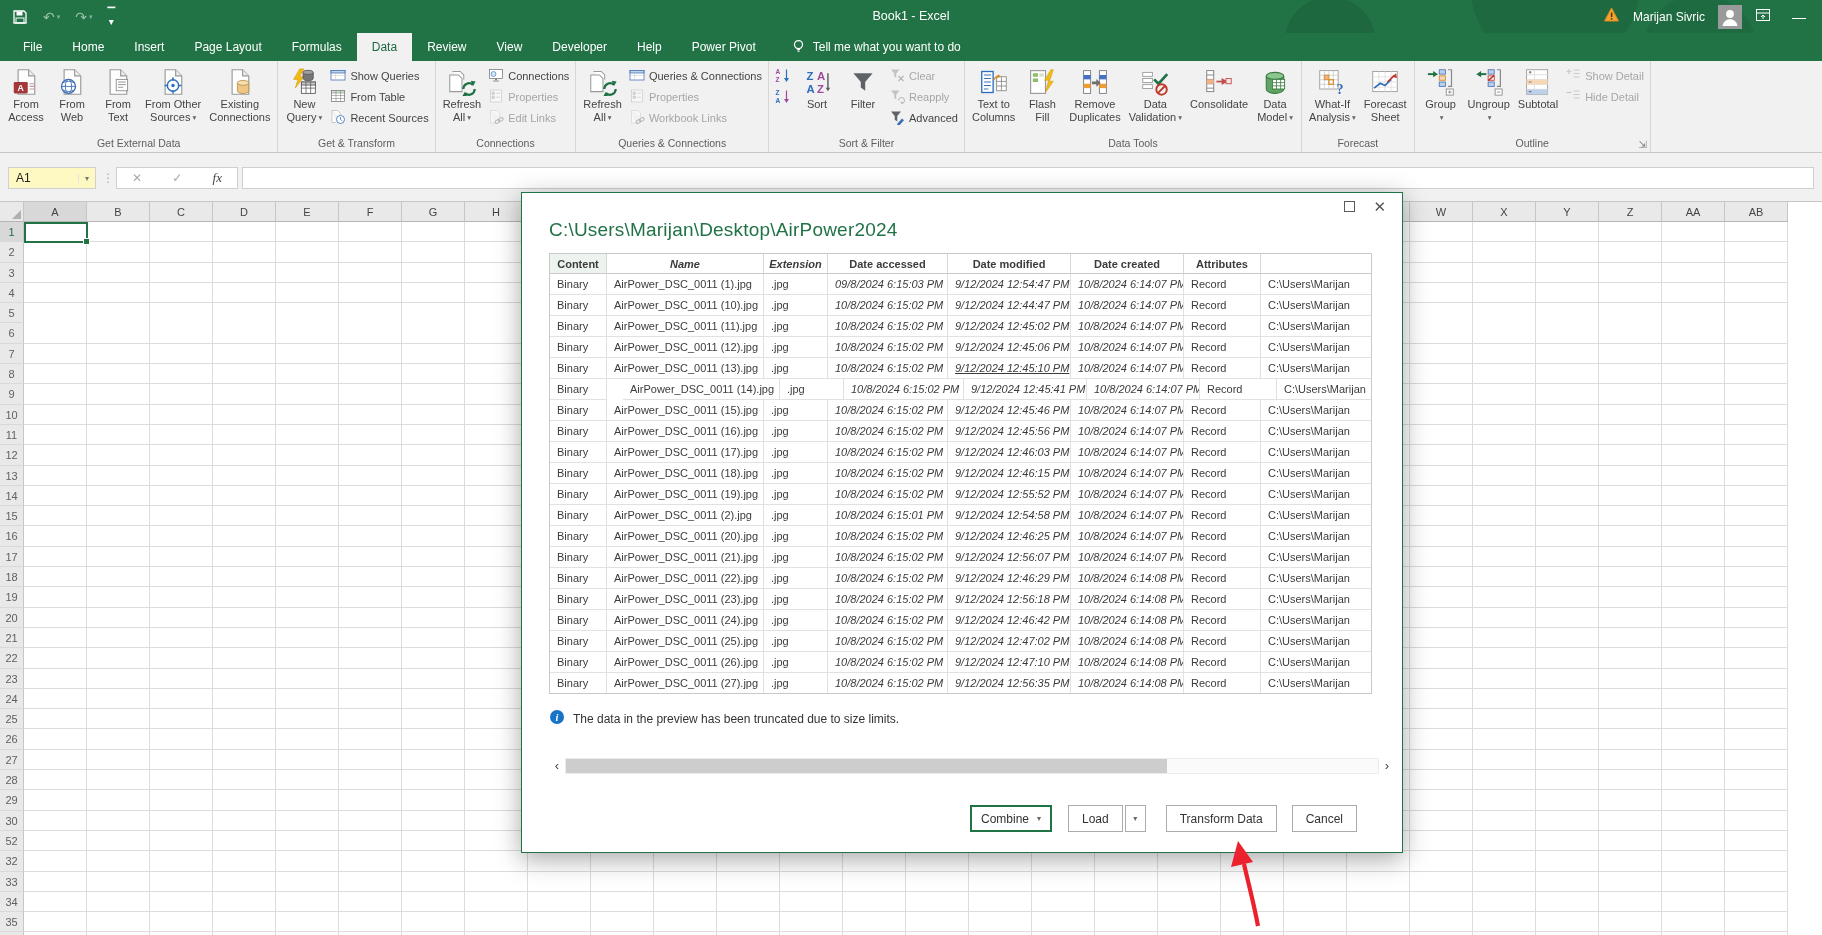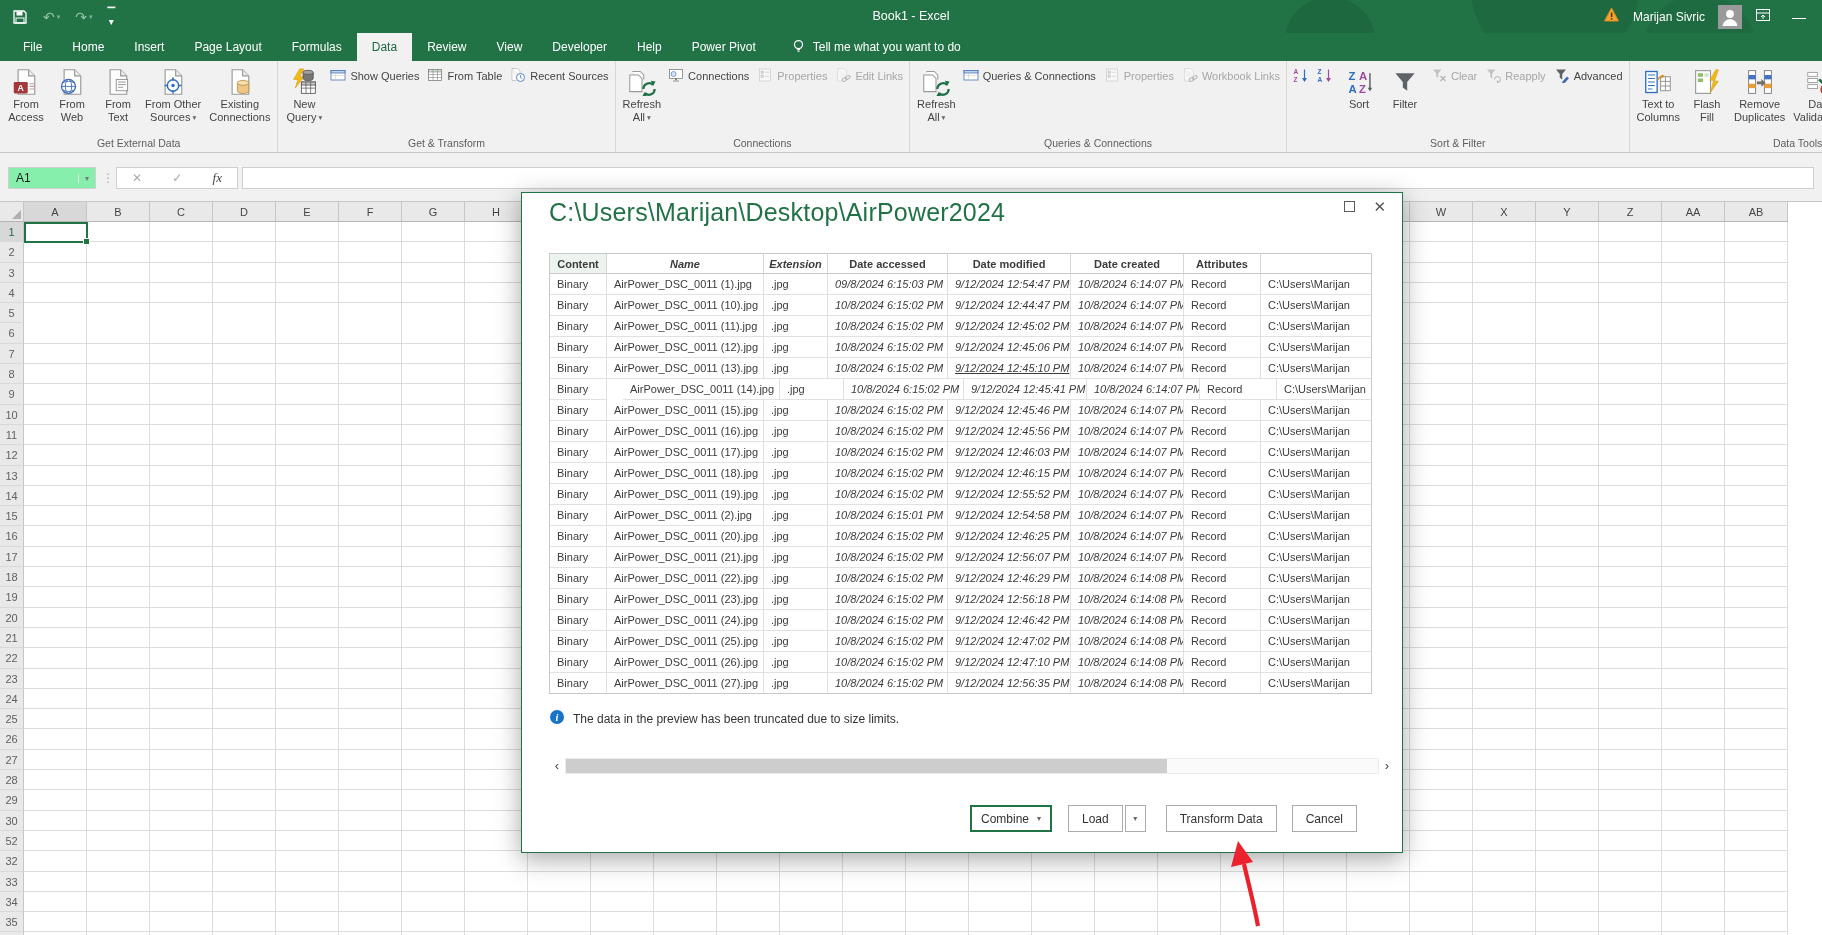--- a/index.html
+++ b/index.html
@@ -25,28 +25,28 @@
   .tellme { display:flex; align-items:center; gap:7px; color:#fff; font-size:12px; padding:0 14px; margin-left:6px; }
   
   .ribbon { position:absolute; left:0; top:61px; width:1822px; height:92px; background:#F1F1F1; border-bottom:1px solid #C9C6C3; display:flex; align-items:stretch; }
   .rgroup { position:relative; display:flex; flex-direction:column; border-right:1px solid #D8D5D2; padding:1px 3px 0; }
   .rrow { flex:1; display:flex; align-items:flex-start; }
   .rname { height:16px; font-size:10.5px; color:#605E5C; text-align:center; line-height:15px; white-space:nowrap; padding:0 6px; }
   .rbig { display:flex; flex-direction:column; align-items:center; padding:3px 4px 0; min-width:46px; }
   .rbig .ricon { height:33px; display:flex; align-items:center; justify-content:center; }
   .rlabel { font-size:11px; line-height:12.5px; color:#444; text-align:center; white-space:nowrap; }
   .caret { font-size:7.5px; color:#666; margin-left:2px; vertical-align:1px; }
-  .rstack { display:flex; flex-direction:row; gap:2px; padding-top:4px;justify-content:center; }
+  .rstack { display:flex; flex-direction:column; gap:2px; padding-top:4px;justify-content:center; }
   .rsmall { display:flex; align-items:center; gap:4px; font-size:11px; color:#444; height:19px; padding:0 3px; white-space:nowrap; }
   .disabled, .disabled .rlabel { color:#A8A6A4 !important; }
   .disabled svg { filter:grayscale(1) opacity(.45); }
   .launcher { position:absolute; right:3px; bottom:2px; font-size:10px; color:#777; line-height:10px; }
   
   .fbar { position:absolute; left:0; top:153px; width:1822px; height:49px; background:#F1F1F1; border-bottom:1px solid #C9C7C5; }
-  .namebox { position:absolute; left:8px; top:14px; width:88px; height:22px; background:#86efac; border:1px solid #D0D0D0; display:flex; align-items:center; font-size:12px; color:#222; }
+  .namebox { position:absolute; left:8px; top:14px; width:88px; height:22px; background:#fef9c3; border:1px solid #D0D0D0; display:flex; align-items:center; font-size:12px; color:#222; }
   .namebox .nbtext { flex:1; padding-left:7px; }
   .namebox .nbcaret { width:17px; text-align:center; color:#777; font-size:8px; border-left:1px solid #E3E3E3; }
   .fdots { position:absolute; left:102px; top:14px; height:22px; display:flex; align-items:center; color:#A9A9A9; font-size:12px; letter-spacing:1px; }
   .fbtns { position:absolute; left:116px; top:14px; width:122px; height:22px; background:#fff; border:1px solid #D0D0D0; display:flex; align-items:center; justify-content:space-around; }
   .fbtns .fx { font-family:"Liberation Serif",serif; font-style:italic; color:#444; font-size:13px; }
   .fbtns .gray { color:#A9A9A9; font-size:12px; }
   .finput { position:absolute; left:242px; top:14px; width:1572px; height:22px; background:#fff; border:1px solid #D0D0D0; }
   
   .sheet { position:absolute; left:0; top:202px; width:1822px; height:733px; background:#fff; }
   .corner { position:absolute; left:0; top:0; width:24px; height:20px; background:#E9E9E9; border-right:1px solid #C6C6C6; border-bottom:1px solid #B5B5B5; }
@@ -61,21 +61,21 @@
     background-image: repeating-linear-gradient(to bottom, transparent 0 19.3px, #DCDCDC 19.3px 20.3px),
                       repeating-linear-gradient(to right, transparent 0 62px, #DCDCDC 62px 63px); }
   .a1sel { position:absolute; left:24px; top:20px; width:64px; height:21px; border:2px solid #217346; }
   .a1sel:after { content:""; position:absolute; right:-4px; bottom:-4px; width:5px; height:5px; background:#217346; border:1px solid #fff; }
   
   .dialog { position:absolute; left:521px; top:192px; width:882px; height:661px; background:#fff; border:1px solid #217346;
     box-shadow:0 6px 24px rgba(0,0,0,.35); z-index:10; }
   .dlg-controls { position:absolute; top:7px; right:16px; display:flex; gap:18px; align-items:center; }
   .dlg-max { width:11px; height:11px; border:1.4px solid #5A5A5A; }
   .dlg-close { color:#555; font-size:15px; line-height:13px; }
-  .dlg-title { position:absolute; left:27px; top:5px; font-size:25px; font-weight:300; color:#217346; letter-spacing:.2px; }
+  .dlg-title { position:absolute; left:27px; top:26px; font-size:19px; font-weight:300; color:#217346; letter-spacing:.2px; }
   .pqtable { position:absolute; left:27px; top:60px; width:823px; height:441px; border:1px solid #C9C9C9; overflow:hidden; }
   .pqrow { display:flex; height:21px; }
   .pqrow.head { height:20px; }
   .pqcell { flex:none; border-right:1px solid #E1E1E1; border-bottom:1px solid #E1E1E1; font-size:11px; color:#3B3B3B; padding:0 0 0 7px; line-height:20px; white-space:nowrap; overflow:hidden; }
   .head .pqcell { font-weight:bold; text-align:center; padding:0; border-right:1px solid #D6D6D6; border-bottom:1px solid #C9C9C9; background:#fff; }
   .head .pqcell.first { background:#EDF4EF; }
   .pqcell.italic { font-style:italic; }
   .pqmsg { position:absolute; left:27px; top:516px; display:flex; align-items:center; gap:8px; font-size:12px; color:#333; }
   .pqscroll { position:absolute; left:27px; top:564px; width:846px; height:18px; display:flex; align-items:center; }
   .scr-arrow { width:16px; font-size:13px; color:#444; text-align:center; line-height:18px; }

